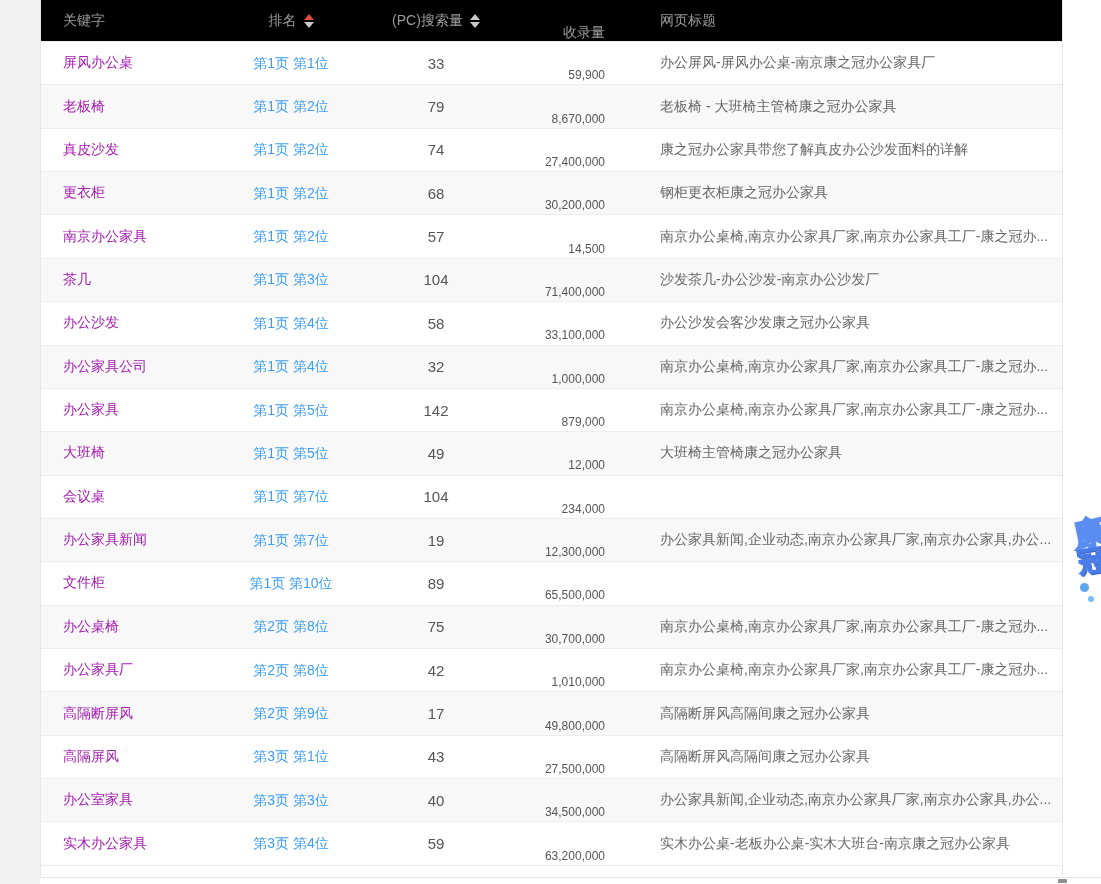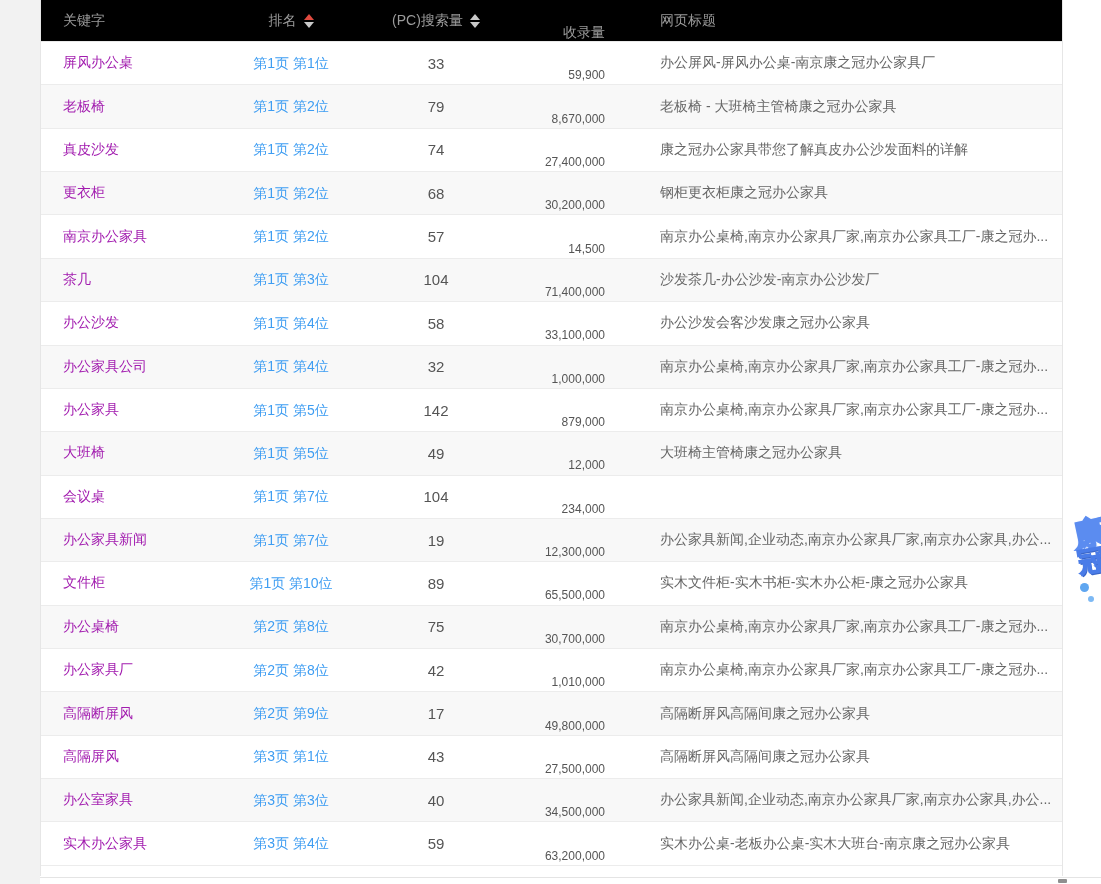--- a/index.html
+++ b/index.html
@@ -225,21 +225,20 @@
       <div class="cell col-title">办公家具新闻,企业动态,南京办公家具厂家,南京办公家具,办公...</div>
     </div>
 
     <div class="row">
       <div class="cell col-kw">文件柜</div>
       <div class="cell col-rank">
         <a class="rank-link">第1页 第10位</a>
       </div>
       <div class="cell col-vol">89</div>
       <div class="cell col-idx">65,500,000</div>
-      <div class="cell col-title">实木文件柜-实木书柜-实木办公柜-康之冠办公家具</div>
     </div>
 
     <div class="row">
       <div class="cell col-kw">办公桌椅</div>
       <div class="cell col-rank">
         <a class="rank-link">第2页 第8位</a>
       </div>
       <div class="cell col-vol">75</div>
       <div class="cell col-idx">30,700,000</div>
       <div class="cell col-title">南京办公桌椅,南京办公家具厂家,南京办公家具工厂-康之冠办...</div>

